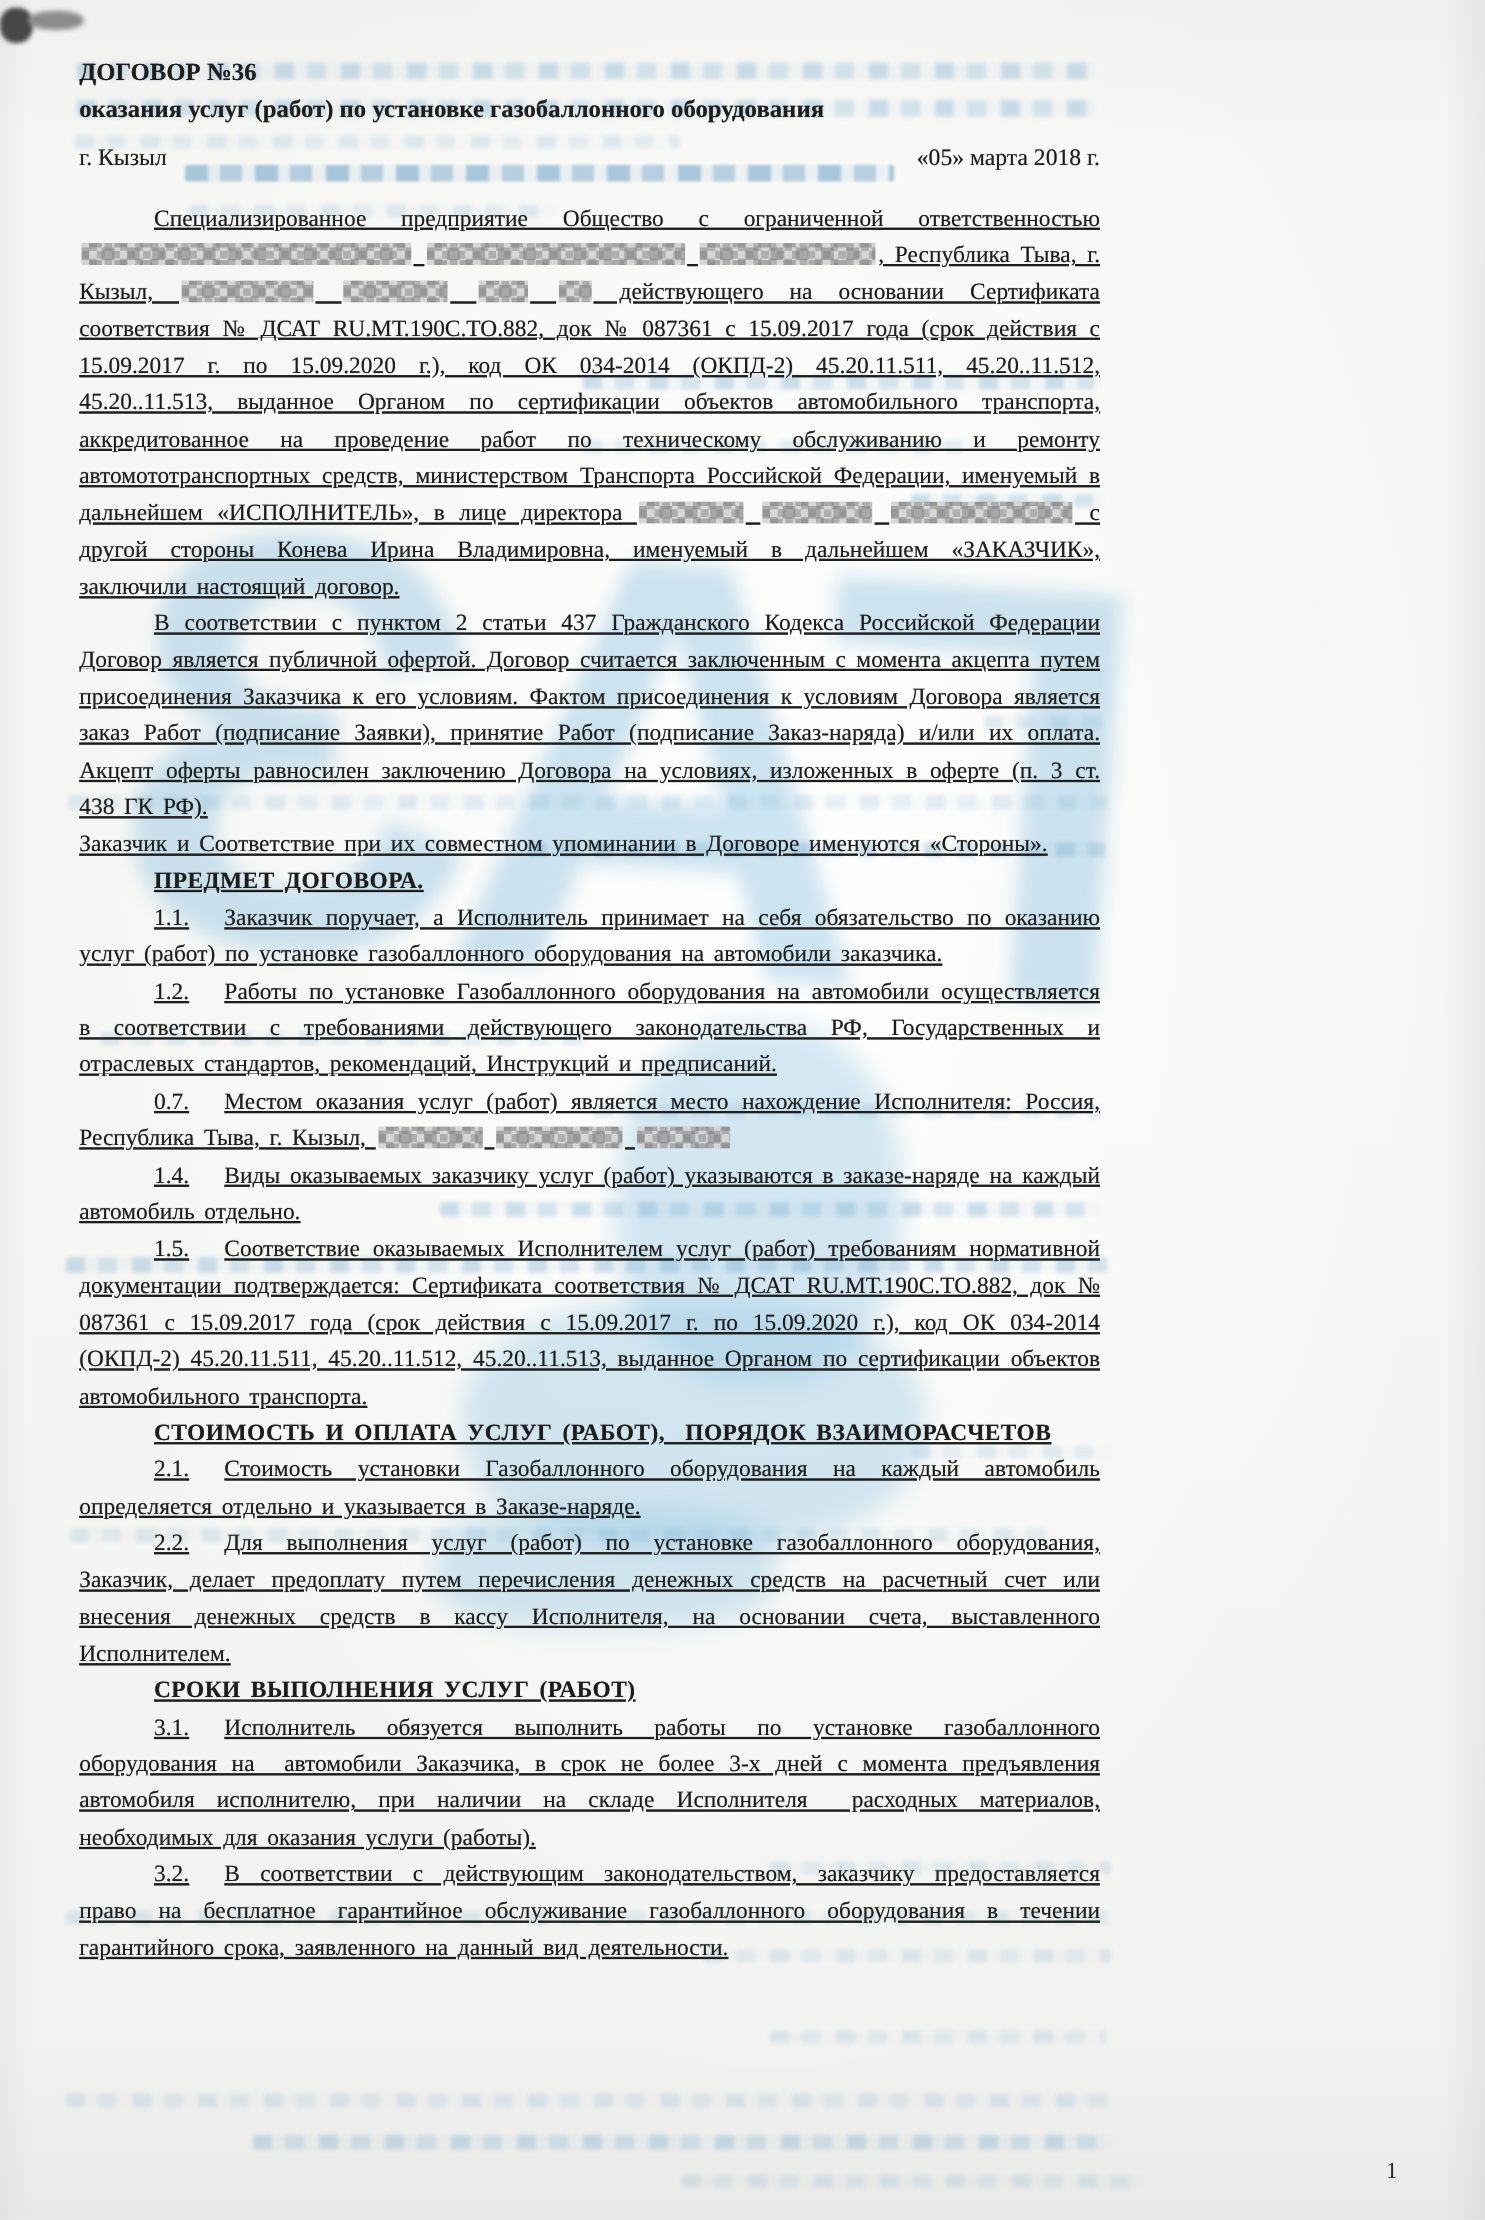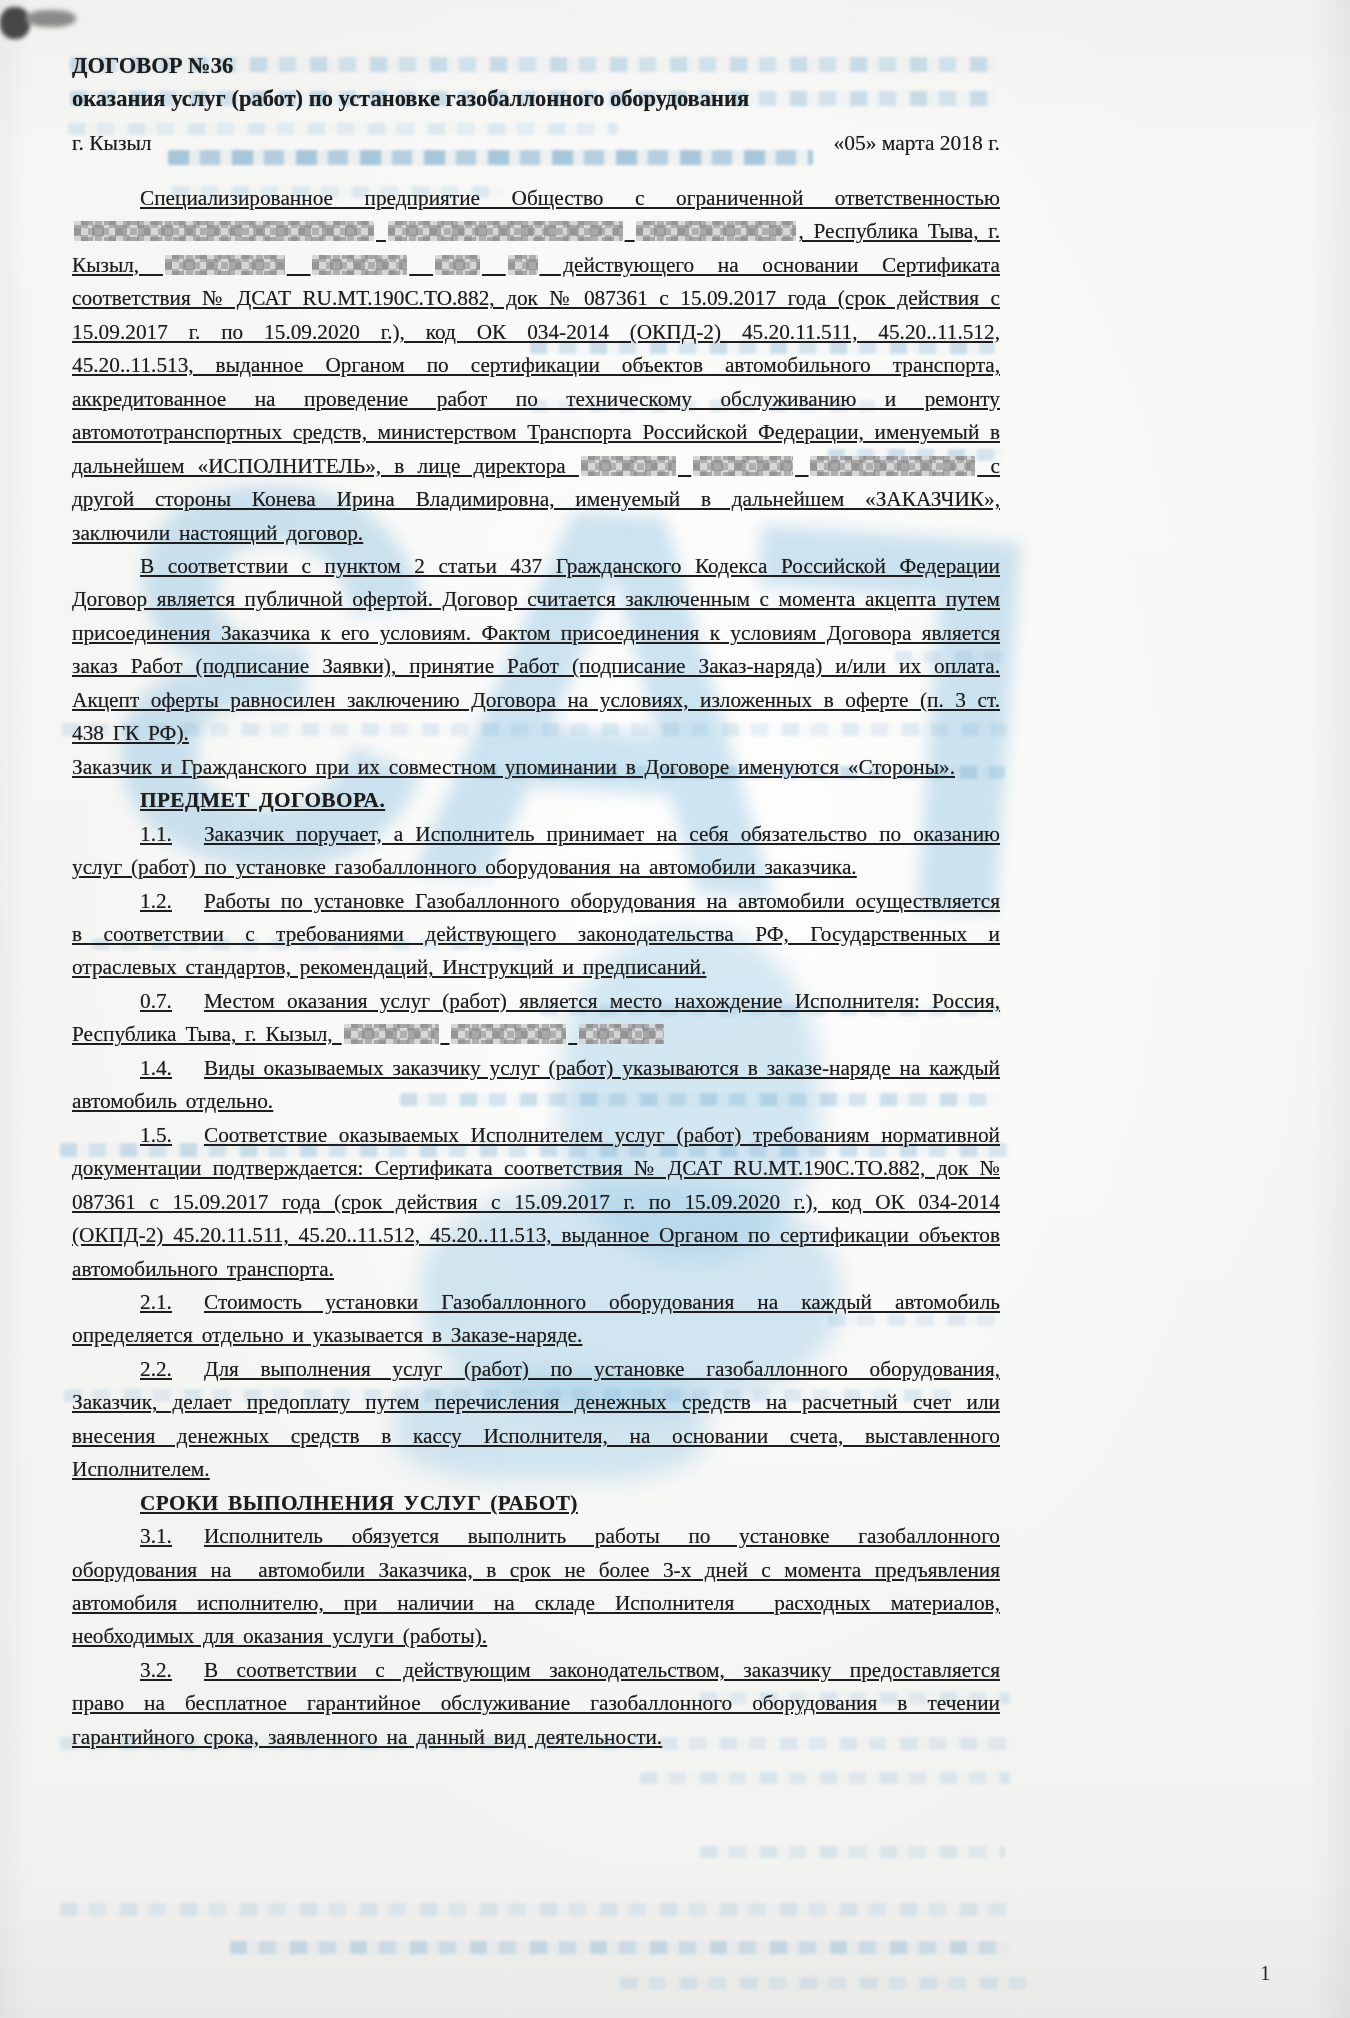--- a/index.html
+++ b/index.html
@@ -112,27 +112,28 @@
       <div>ДОГОВОР №36</div>
       <div>оказания услуг (работ) по установке газобаллонного оборудования</div>
     </div>
     <div class="meta-row">
       <span>г. Кызыл</span>
       <span>«05» марта 2018 г.</span>
     </div>
     <div id="doc-body">
         <p class="">Специализированное предприятие Общество с ограниченной ответственностью <span class="redact" style="width: 300px;"></span> <span class="redact" style="width: 235px;"></span> <span class="redact" style="width: 160px;"></span>, Республика Тыва, г. Кызыл, <span class="redact" style="width: 120px;"></span> <span class="redact" style="width: 95px;"></span> <span class="redact" style="width: 45px;"></span> <span class="redact" style="width: 30px;"></span> действующего на основании Сертификата соответствия № ДСАТ RU.МТ.190С.ТО.882, док № 087361 с 15.09.2017 года (срок действия с 15.09.2017 г. по 15.09.2020 г.), код ОК 034-2014 (ОКПД-2) 45.20.11.511, 45.20..11.512, 45.20..11.513, выданное Органом по сертификации объектов автомобильного транспорта, аккредитованное на проведение работ по техническому обслуживанию и ремонту автомототранспортных средств, министерством Транспорта Российской Федерации, именуемый в дальнейшем «ИСПОЛНИТЕЛЬ», в лице директора <span class="redact" style="width: 95px;"></span> <span class="redact" style="width: 100px;"></span> <span class="redact" style="width: 165px;"></span> с другой стороны Конева Ирина Владимировна, именуемый в дальнейшем «ЗАКАЗЧИК», заключили настоящий договор.</p>
         <p class="">В соответствии с пунктом 2 статьи 437 Гражданского Кодекса Российской Федерации Договор является публичной офертой. Договор считается заключенным с момента акцепта путем присоединения Заказчика к его условиям. Фактом присоединения к условиям Договора является заказ Работ (подписание Заявки), принятие Работ (подписание Заказ-наряда) и/или их оплата. Акцепт оферты равносилен заключению Договора на условиях, изложенных в оферте (п. 3 ст. 438 ГК РФ).</p>
-        <p class="noindent">Заказчик и Гражданского при их совместном упоминании в Договоре именуются «Стороны».</p>
+        <p class="noindent">Заказчик и Соответствие при их совместном упоминании в Договоре именуются «Стороны».</p>
         <p class="h">ПРЕДМЕТ  ДОГОВОРА.</p>
         <p class=""><span class="num">1.1.</span><span class="numgap"></span>Заказчик поручает, а Исполнитель принимает на себя обязательство по оказанию услуг (работ) по установке газобаллонного оборудования на автомобили заказчика.</p>
         <p class=""><span class="num">1.2.</span><span class="numgap"></span>Работы по установке Газобаллонного оборудования на автомобили осуществляется в соответствии с требованиями действующего законодательства РФ, Государственных и отраслевых стандартов, рекомендаций, Инструкций и предписаний.</p>
         <p class=""><span class="num">0.7.</span><span class="numgap"></span>Местом оказания услуг (работ) является место нахождение Исполнителя: Россия, Республика Тыва, г. Кызыл, <span class="redact" style="width: 95px;"></span> <span class="redact" style="width: 115px;"></span> <span class="redact" style="width: 85px;"></span></p>
         <p class=""><span class="num">1.4.</span><span class="numgap"></span>Виды оказываемых заказчику услуг (работ) указываются в заказе-наряде на каждый автомобиль отдельно.</p>
         <p class=""><span class="num">1.5.</span><span class="numgap"></span>Соответствие оказываемых Исполнителем услуг (работ) требованиям нормативной документации подтверждается: Сертификата соответствия № ДСАТ RU.МТ.190С.ТО.882, док № 087361 с 15.09.2017 года (срок действия с 15.09.2017 г. по 15.09.2020 г.), код ОК 034-2014 (ОКПД-2) 45.20.11.511, 45.20..11.512, 45.20..11.513, выданное Органом по сертификации объектов автомобильного транспорта.</p>
+        <p class="h">СТОИМОСТЬ И ОПЛАТА УСЛУГ (РАБОТ),&nbsp; ПОРЯДОК ВЗАИМОРАСЧЕТОВ</p>
         <p class=""><span class="num">2.1.</span><span class="numgap"></span>Стоимость установки Газобаллонного оборудования на каждый автомобиль определяется отдельно и указывается в Заказе-наряде.</p>
         <p class=""><span class="num">2.2.</span><span class="numgap"></span>Для выполнения услуг (работ) по установке газобаллонного оборудования, Заказчик, делает предоплату путем перечисления денежных средств на расчетный счет или внесения денежных средств в кассу Исполнителя, на основании счета, выставленного Исполнителем.</p>
         <p class="h">СРОКИ ВЫПОЛНЕНИЯ УСЛУГ (РАБОТ)</p>
         <p class=""><span class="num">3.1.</span><span class="numgap"></span>Исполнитель обязуется выполнить работы по установке газобаллонного оборудования на&nbsp; автомобили Заказчика, в срок не более 3-х дней с момента предъявления автомобиля исполнителю, при наличии на складе Исполнителя&nbsp; расходных материалов, необходимых для оказания услуги (работы).</p>
         <p class=""><span class="num">3.2.</span><span class="numgap"></span>В соответствии с действующим законодательством, заказчику предоставляется право на бесплатное гарантийное обслуживание газобаллонного оборудования в течении гарантийного срока, заявленного на данный вид деятельности.</p>
       </div>
   </div>
 
   <div class="pageno">1</div>
 </div>

